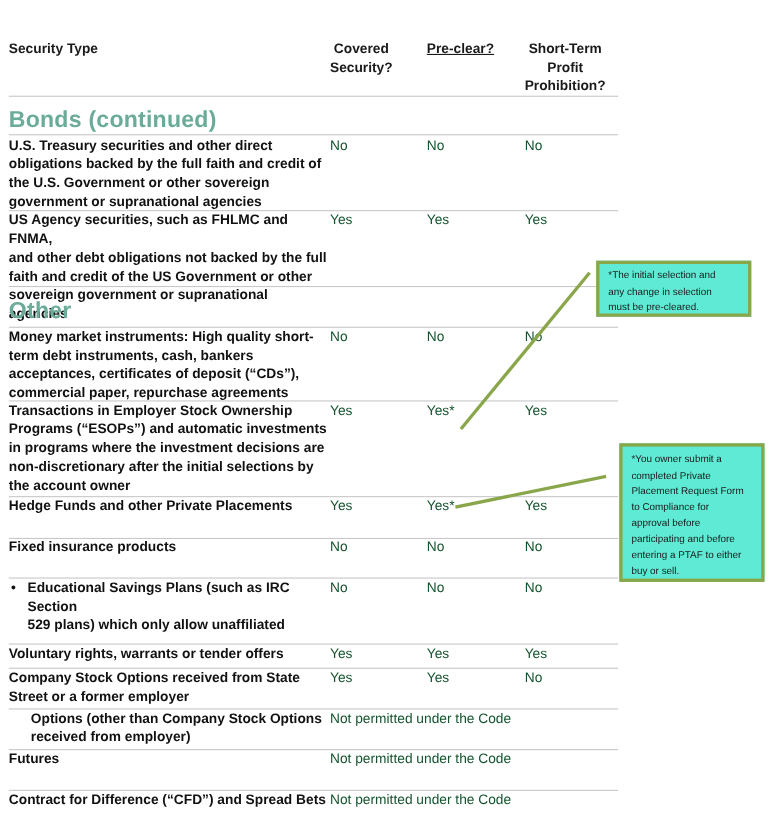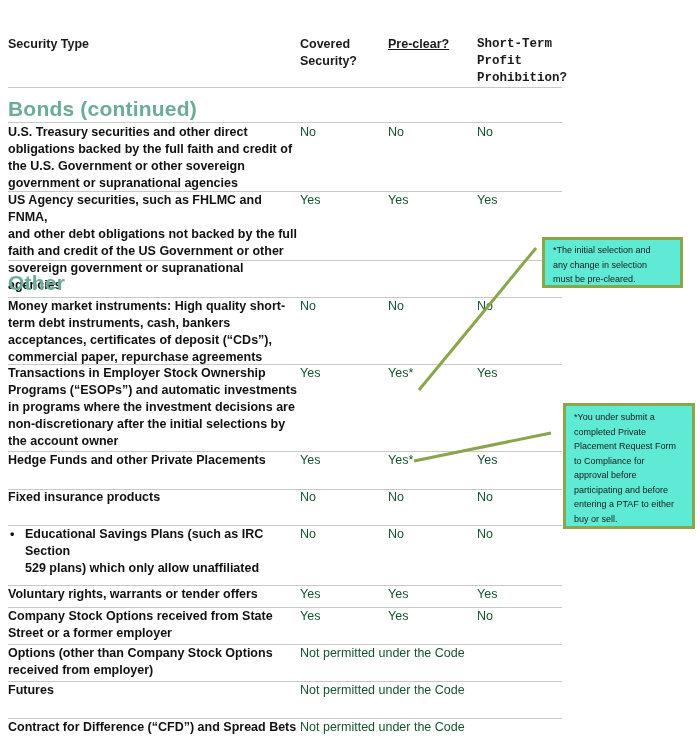--- a/index.html
+++ b/index.html
@@ -2,21 +2,21 @@
 <html><head>
   <meta charset="utf-8">
   <style>
     html, body { margin: 0; padding: 0; background: #ffffff; }
     body {
       width: 700px; height: 748px; position: relative; overflow: hidden;
       font-family: "Liberation Sans", "DejaVu Sans", sans-serif;
       color: #111111;
     }
     .page { position: absolute; left: 0; top: 0; width: 700px; height: 748px; }
-    .hdr { position: absolute; font-size: 12.5px; line-height: 17px; font-weight: bold; color: #1a1a1a; }
+    .hdr { position: absolute; font-size: 12.5px; line-height: 17px; font-weight: bold; color: #1a1a1a; text-align: center; }
     .hline { position: absolute; left: 8px; width: 554px; height: 0; border-top: 1px solid #c8c8c8; }
     .section { position: absolute; left: 8px; font-size: 21px; font-weight: bold; color: #6aab99; line-height: 24px; letter-spacing: 0.2px; }
     .desc { position: absolute; left: 8px; width: 290px; font-size: 12.5px; line-height: 17px; font-weight: bold; color: #111; }
     .cell { position: absolute; font-size: 12.5px; line-height: 17px; color: #14532d; }
     .c1 { left: 300px; } .c2 { left: 388px; } .c3 { left: 477px; }
     .callout {
       position: absolute; background: #5eead4; border: 3px solid #8aa64a;
       font-size: 9px; line-height: 14.5px; color: #1a1a1a; box-sizing: border-box;
       padding: 4px 8px;
     }
@@ -26,21 +26,21 @@
 <body>
 
 <div class="page">
 
   <div class="hdr" style="left:8px; top:36px;">Security Type</div>
   <div class="hdr" style="left:300px; top:36px;">
     <div>Covered</div>
     <div>Security?</div>
   </div>
   <div class="hdr" style="left:388px; top:36px;text-decoration:underline;">Pre-clear?</div>
-  <div class="hdr" style="left:477px; top:36px;font-family:Liberation Mono, monospace;">
+  <div class="hdr" style="left:477px; top:36px;">
     <div>Short-Term</div>
     <div>Profit</div>
     <div>Prohibition?</div>
   </div>
   <div class="hline" style="top:87px;"></div>
 
   <div class="section" style="top:97px;">Bonds (continued)</div>
   <div class="hline" style="top:122px;"></div>
 
   <div>
@@ -148,21 +148,21 @@
       <div>Company Stock Options received from State</div>
       <div>Street or a former employer</div>
     </div>
     <div class="cell c1" style="top:608px;">Yes</div>
     <div class="cell c2" style="top:608px;">Yes</div>
     <div class="cell c3" style="top:608px;">No</div>
   </div>
   <div class="hline" style="top:644px;"></div>
 
   <div>
-    <div class="desc" style="top:645px;">
+    <div class="desc" style="top:645px;margin-left:20px;">
       <div>Options (other than Company Stock Options</div>
       <div>received from employer)</div>
     </div>
     <div class="cell c1" style="top:645px;">Not permitted under the Code</div>
   </div>
   <div class="hline" style="top:681px;"></div>
 
   <div>
     <div class="desc" style="top:682px;">
       <div>Futures</div>
@@ -182,21 +182,21 @@
     <line x1="536" y1="248" x2="419" y2="390" stroke="#8aa64a" stroke-width="3"></line>
     <line x1="551" y1="433" x2="414" y2="461" stroke="#8aa64a" stroke-width="3"></line>
   </svg>
 
   <div class="callout" style="left:542px; top:237px; width:141px; height:51px; padding:3px 8px;">
     <div>*The initial selection and</div>
     <div>any change in selection</div>
     <div>must be pre-cleared.</div>
   </div>
   <div class="callout" style="left:563px; top:403px; width:132px; height:126px; padding:4px 8px;">
-    <div>*You under submit a</div>
+    <div>*You owner submit a</div>
     <div>completed Private</div>
     <div>Placement Request Form</div>
     <div>to Compliance for</div>
     <div>approval before</div>
     <div>participating and before</div>
     <div>entering a PTAF to either</div>
     <div>buy or sell.</div>
   </div>
 
 </div>

